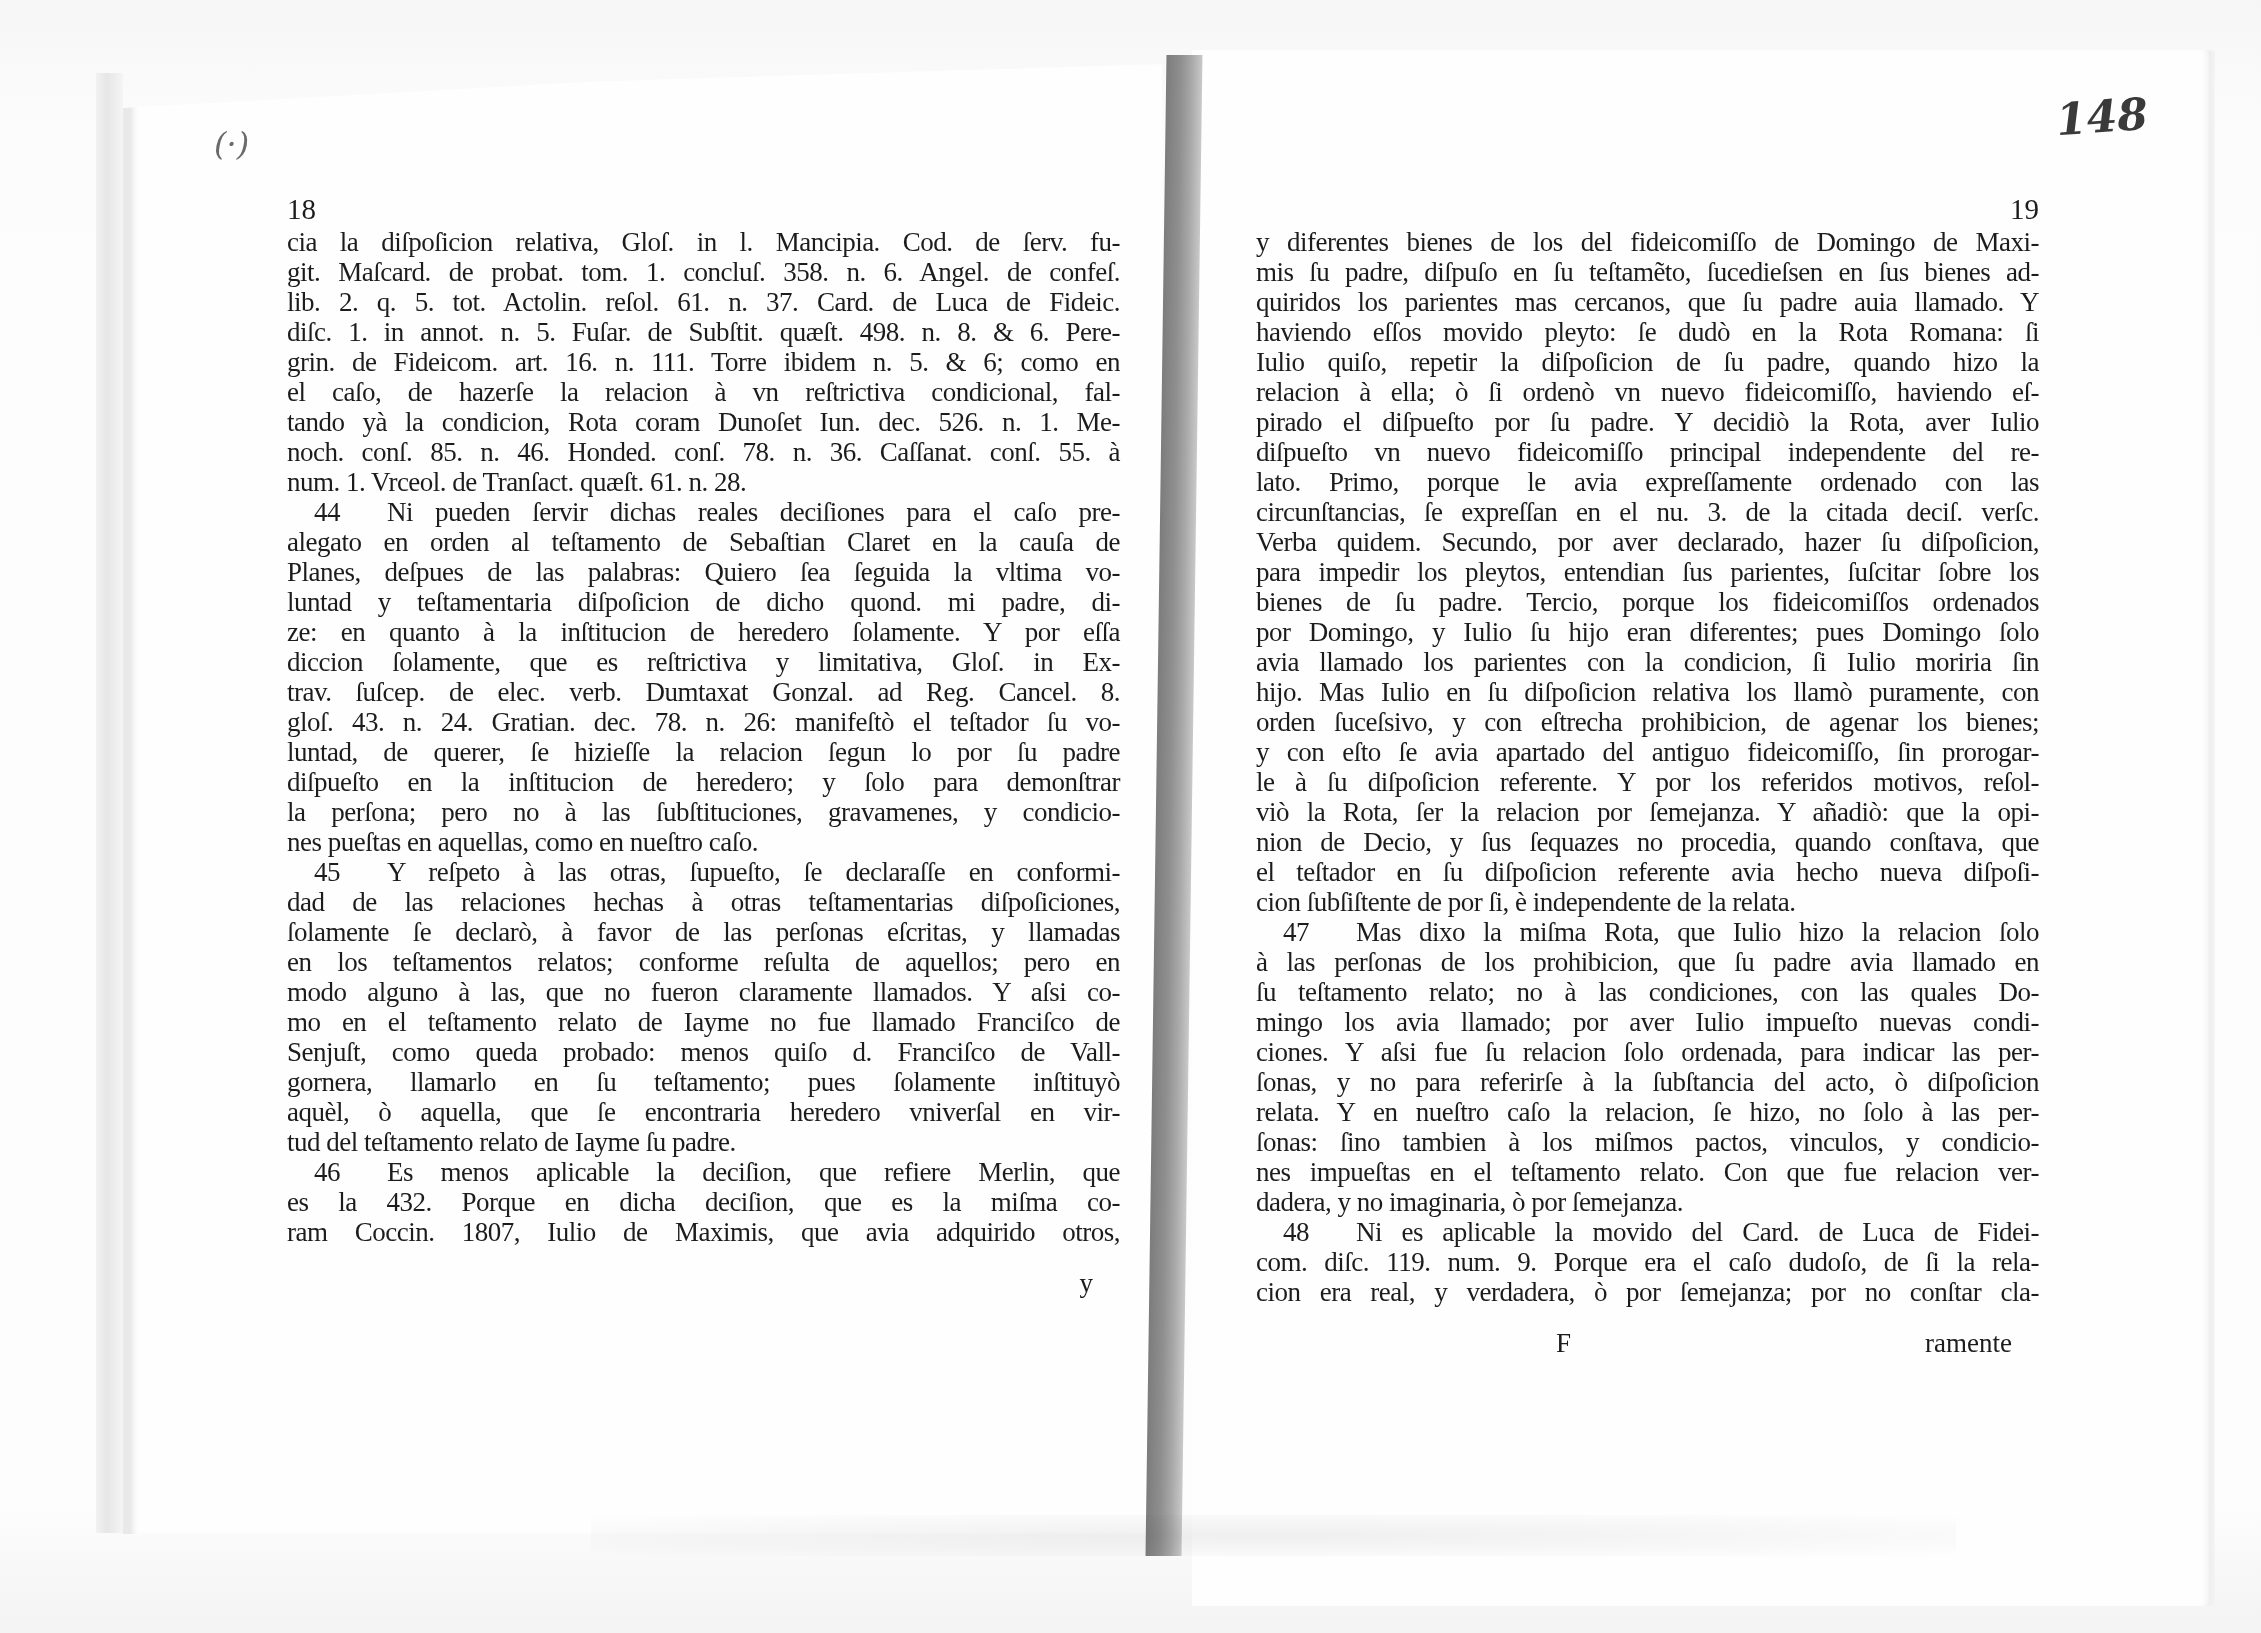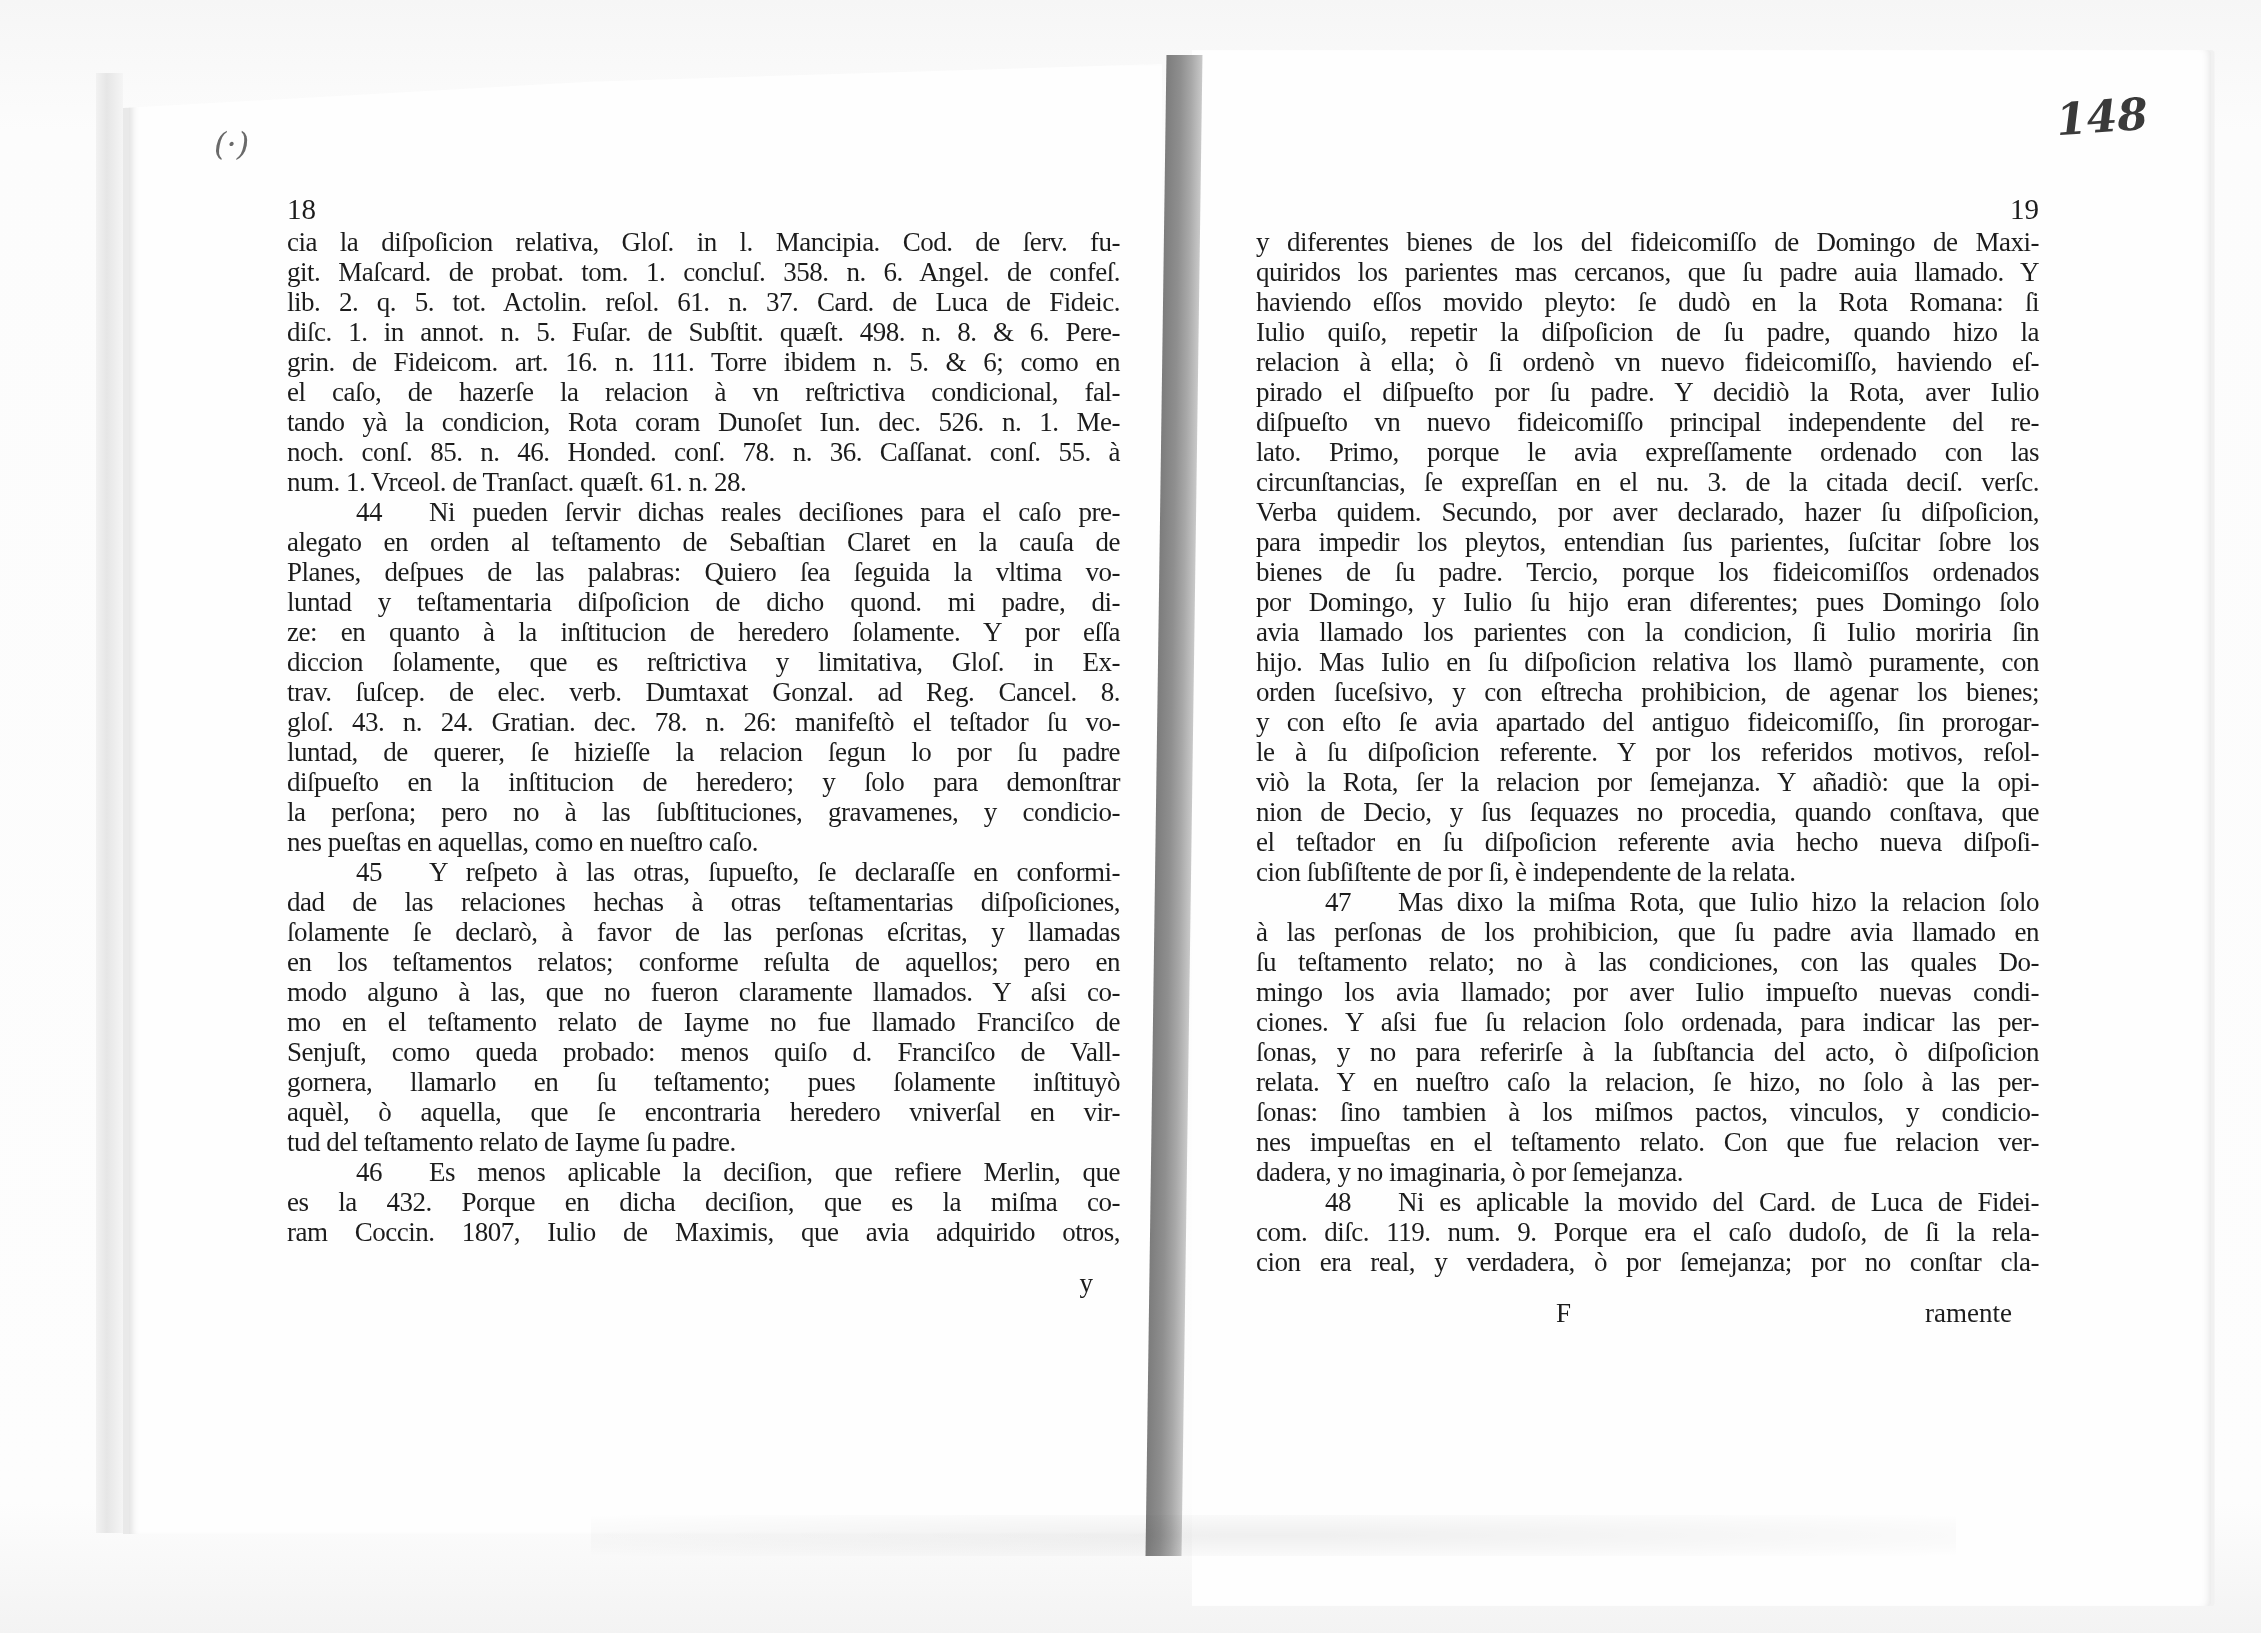--- a/index.html
+++ b/index.html
@@ -45,21 +45,21 @@
   .col-right { left: 1256px; top: 191px; width: 783px; font-family: Liberation Serif, serif; }
   .page-num { font-size: 29px; line-height: 36px; }
   .page-num.right { text-align: right; }
   .line {
     font-size: 27px; line-height: 30px; height: 30px;
     white-space: nowrap; text-align: justify; text-align-last: justify;
     letter-spacing: -0.5px;
   }
   .line.last { text-align-last: left; }
   .line.indent { padding-left: 27px; }
-  .line .pn { display: inline-block; width: 73px; text-indent: 0; margin-left: 42px; }
+  .line .pn { display: inline-block; width: 73px; text-indent: 0; }
   .catch { font-size: 27px; line-height: 36px; margin-top: 18px; position: relative; height: 36px; }
   .catch .word { position: absolute; right: 27px; }
   .catch .sig { position: absolute; left: 300px; }
 </style>
 </head>
 <body>
 
 <div class="scan"></div>
 <div class="page-left-stack"></div>
 <div class="page page-left"></div>
@@ -120,20 +120,21 @@
 
   <div class="catch">
     <span class="word">y</span>
   </div>
 </div>
 
 <div class="col col-right">
   <div class="page-num right">19</div>
   <div>
     <div class="line">y diferentes bienes de los del fideicomiſſo de Domingo de Maxi-</div>
+    <div class="line">mis ſu padre, diſpuſo en ſu teſtamẽto, ſucedieſsen en ſus bienes ad-</div>
     <div class="line">quiridos los parientes mas cercanos, que ſu padre auia llamado. Y</div>
     <div class="line">haviendo eſſos movido pleyto: ſe dudò en la Rota Romana: ſi</div>
     <div class="line">Iulio quiſo, repetir la diſpoſicion de ſu padre, quando hizo la</div>
     <div class="line">relacion à ella; ò ſi ordenò vn nuevo fideicomiſſo, haviendo eſ-</div>
     <div class="line">pirado el diſpueſto por ſu padre. Y decidiò la Rota, aver Iulio</div>
     <div class="line">diſpueſto vn nuevo fideicomiſſo principal independente del re-</div>
     <div class="line">lato. Primo, porque le avia expreſſamente ordenado con las</div>
     <div class="line">circunſtancias, ſe expreſſan en el nu. 3. de la citada deciſ. verſc.</div>
     <div class="line">Verba quidem. Secundo, por aver declarado, hazer ſu diſpoſicion,</div>
     <div class="line">para impedir los pleytos, entendian ſus parientes, ſuſcitar ſobre los</div>

